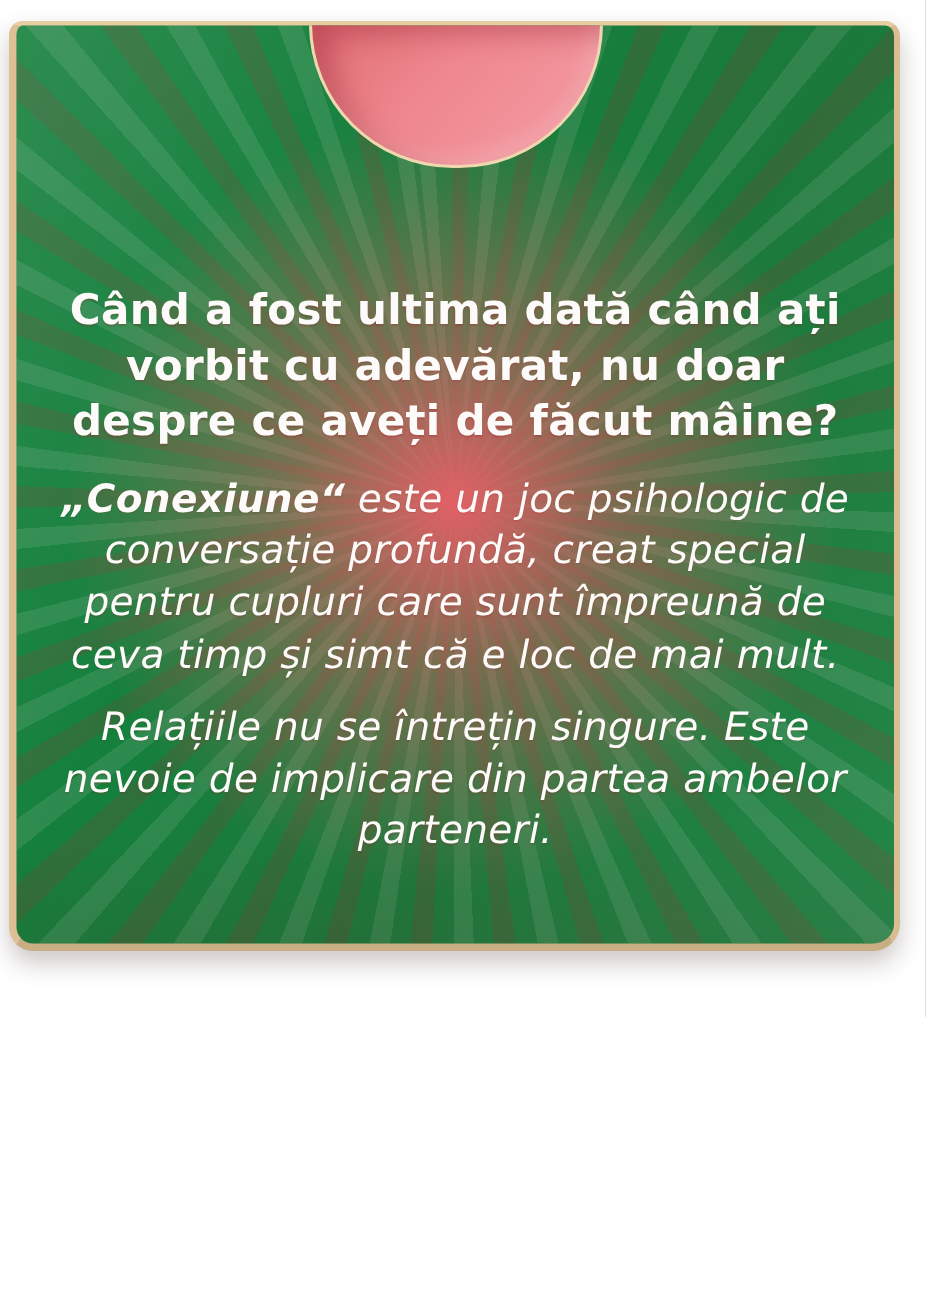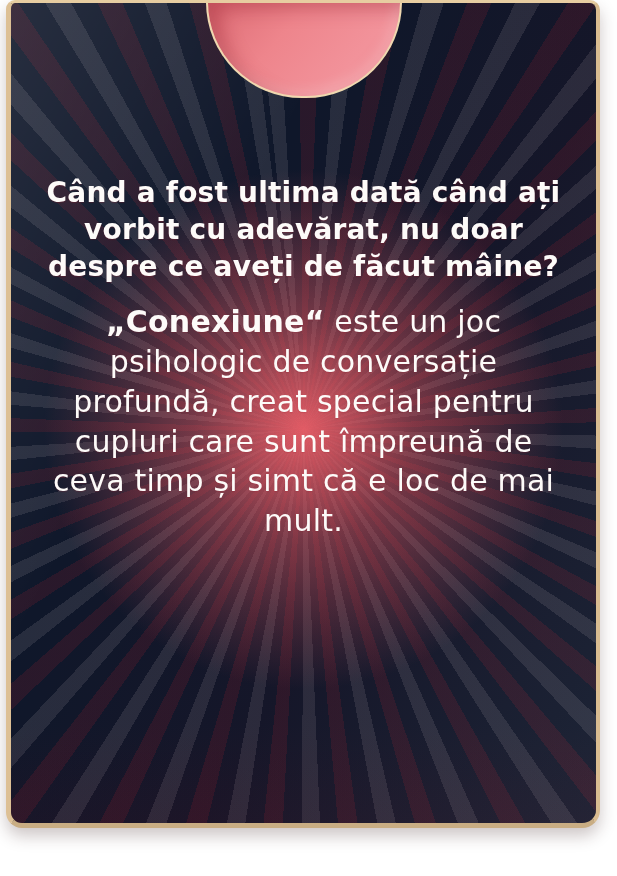--- a/index.html
+++ b/index.html
@@ -12,25 +12,25 @@
     position: relative;
     width: 617px;
     height: 876px;
     background: #ffffff;
     overflow: hidden;
   }
   
   .box {
     position: absolute;
     left: 6px;
-    top: 0;
+    top: 14px;
     width: 594px;
-    height: 828px;
+    height: 620px;
     box-sizing: border-box;
-    background: #0f172a;
+    background: #15803d;
     border-style: solid;
     border-width: 3px 4px 5px 5px;
     border-color: #e7cda1 #d9bc90 #c9ad83 #ddc095;
     border-radius: 9px 10px 18px 16px;
     box-shadow: 0 8px 16px rgba(60, 30, 30, 0.25);
     overflow: hidden;
   }
   
   .rays {
     position: absolute;
@@ -91,24 +91,25 @@
     margin: 0 auto 16px;
     max-width: 540px;
     font-size: 28px;
     font-weight: 700;
     line-height: 1.32;
     text-shadow: 0 1px 1px rgba(150, 25, 40, 0.25);
   }
   .para {
     margin: 4px auto 14px;
     max-width: 544px;
-    font-size: 30px;
+    font-size: 26px;
     font-weight: 400;
     line-height: 1.33;
     text-shadow: 0 1px 1px rgba(150, 25, 40, 0.2);
+    font-style: italic;
   }
   .para .lead {
     font-weight: 700;
   }
 </style>
 </head>
 <body>
 
 <div class="stage">
   <div class="box">
@@ -117,16 +118,17 @@
     <div class="lighting"></div>
     <div class="notch"></div>
 
     <div class="content">
 
       <div class="headline">Când a fost ultima dată când ați vorbit cu adevărat, nu doar despre ce aveți de făcut mâine?</div>
 
       <p class="para"><span class="lead">„Conexiune“</span><span> este un joc psihologic de conversație profundă, creat special pentru cupluri care sunt împreună de ceva timp și simt că e loc de mai mult.</span></p>
 
 
+      <p class="para"><span>Relațiile nu se întrețin singure. Este nevoie de implicare din partea ambelor parteneri.</span></p>
 
     </div>
   </div>
 </div>
 
 </body></html>

